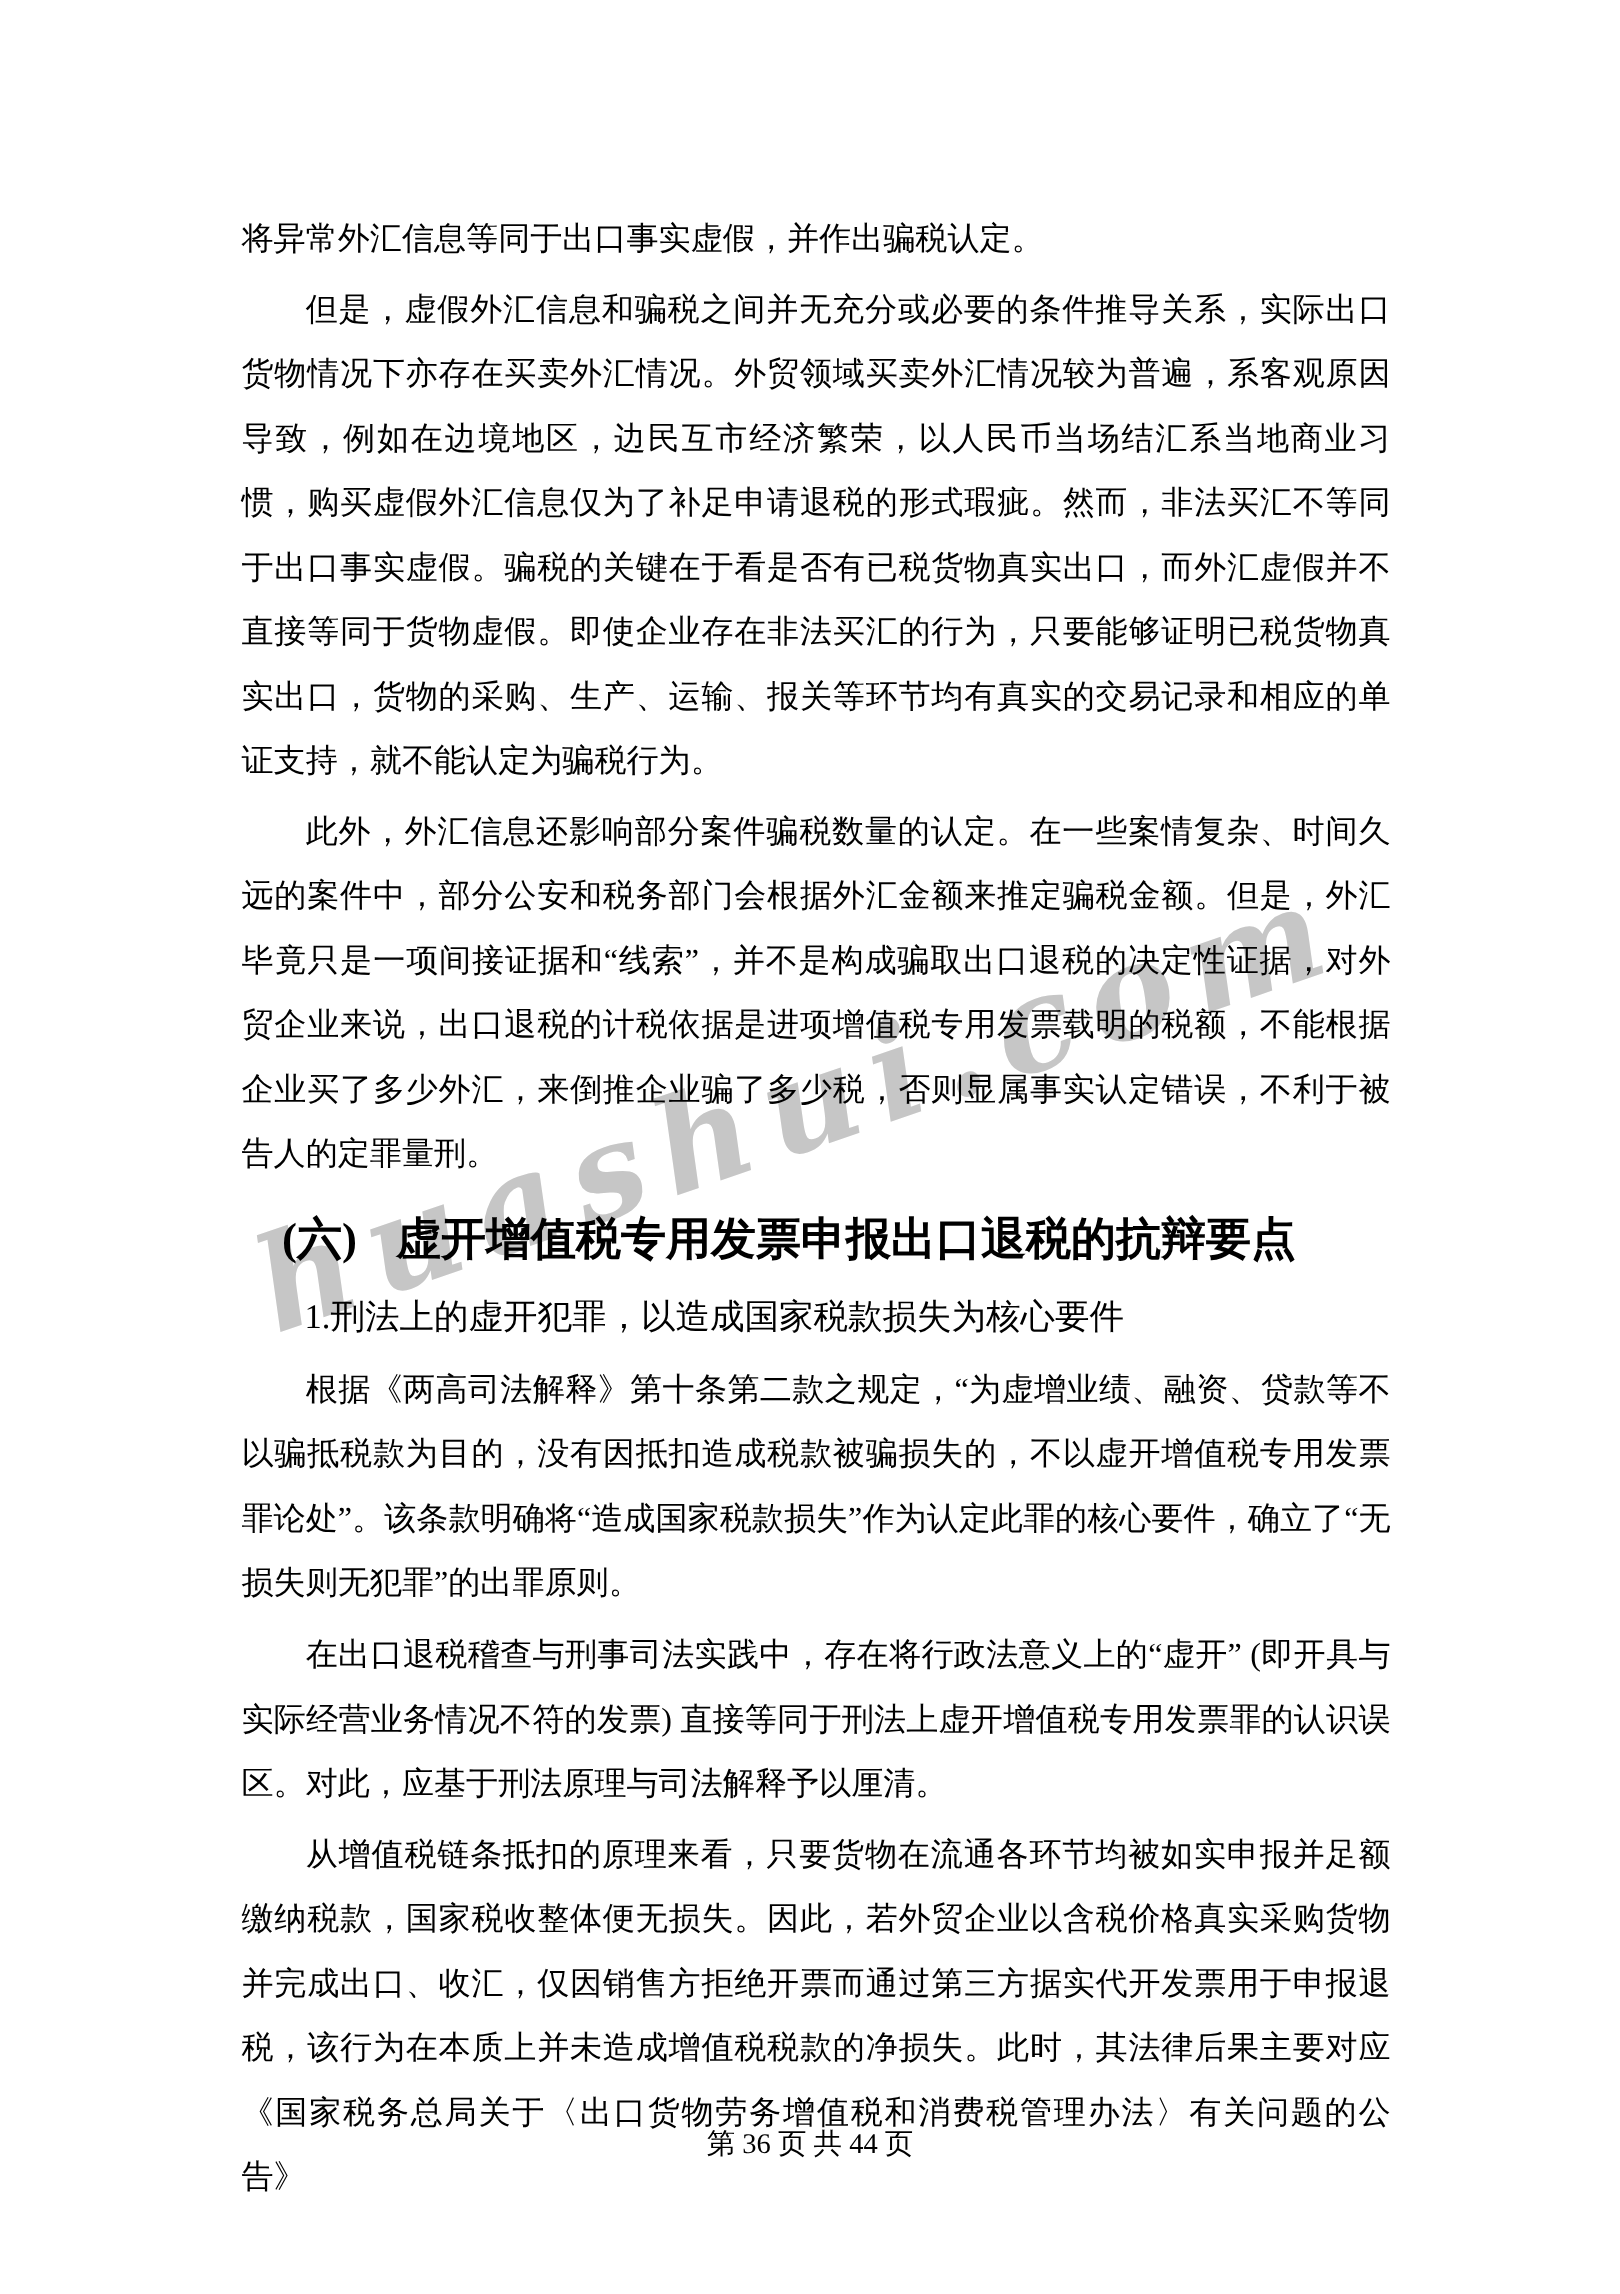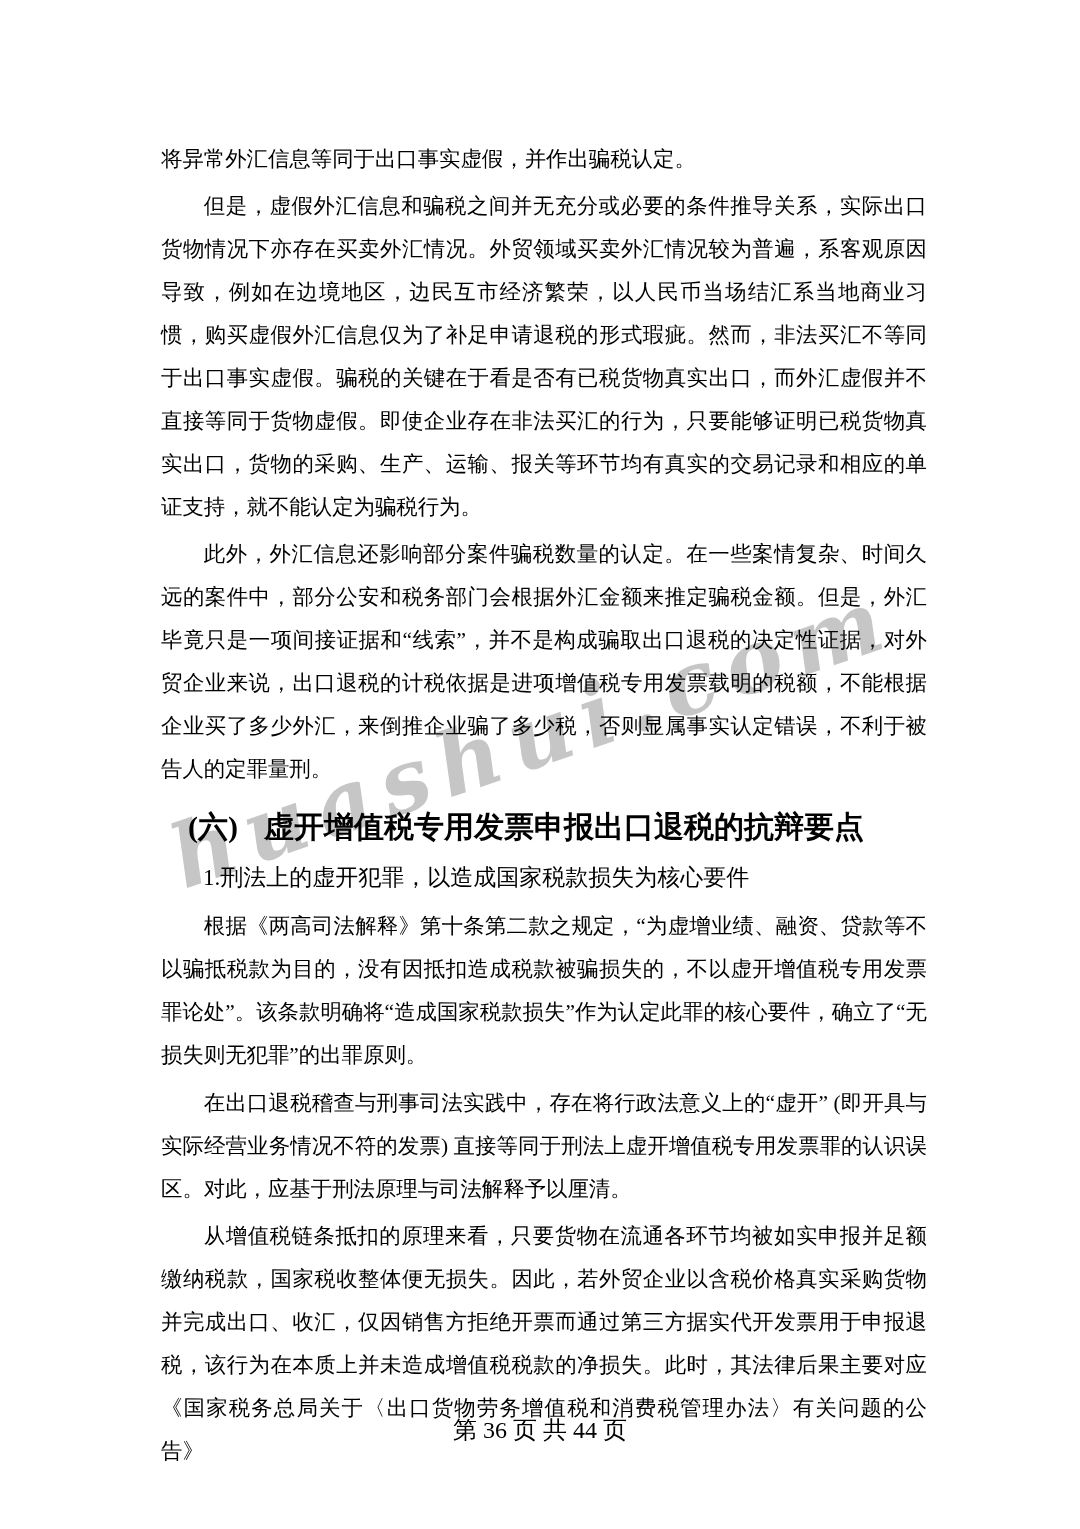--- a/index.html
+++ b/index.html
@@ -72,21 +72,21 @@
   }
   .para.after-subheading {
     margin-top: 5px;
   }
   .footer {
     position: absolute;
     left: 0;
     top: 1417px;
     width: 100%;
     text-align: center;
-    font-size: 24px;
+    font-size: 19px;
     line-height: 26px;
     z-index: 1;
   }
 </style>
 </head>
 <body>
 
 <div class="page">
 
   <div class="watermark">huashui.com</div>

